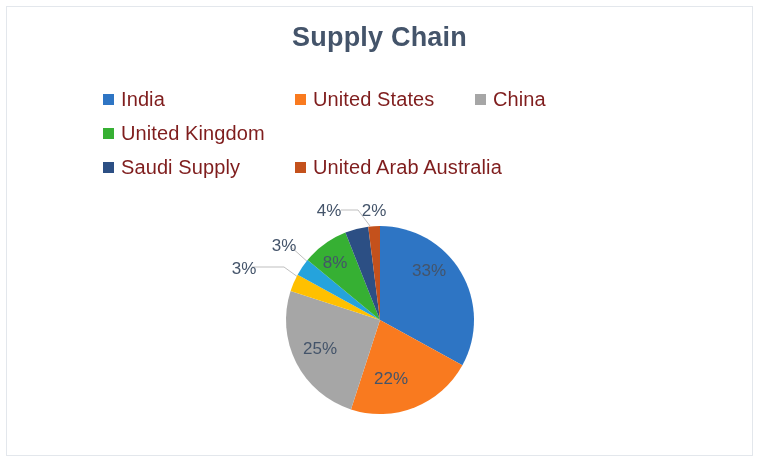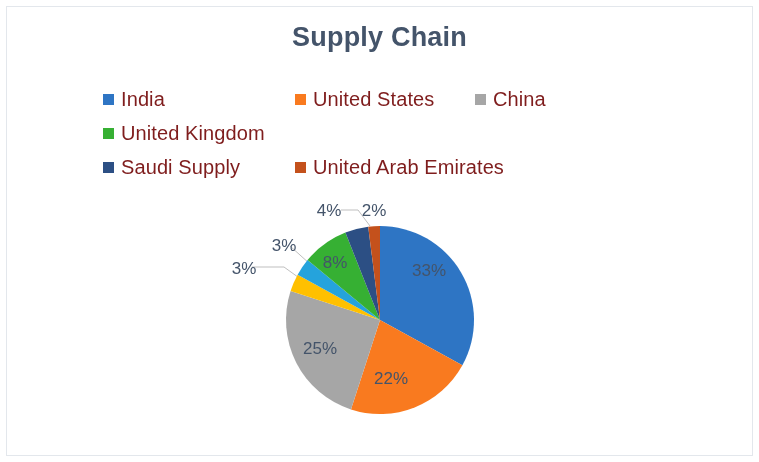--- a/index.html
+++ b/index.html
@@ -132,21 +132,21 @@
       </div>
     </div>
 
     <div class="legend-row">
       <div class="legend-item col0">
         <span class="legend-swatch" style="background:#2c4f84;"></span>
         <span class="legend-label">Saudi Supply</span>
       </div>
       <div class="legend-item col1">
         <span class="legend-swatch" style="background:#c4511c;"></span>
-        <span class="legend-label">United Arab Emirates</span>
+        <span class="legend-label">United Arab Australia</span>
       </div>
       <div class="legend-item col2"></div>
     </div>
 
   </div>
 
   <div class="pie-wrap">
     <svg class="pie-svg" width="320" height="250" viewBox="0 0 320 250">
 
       <g>

